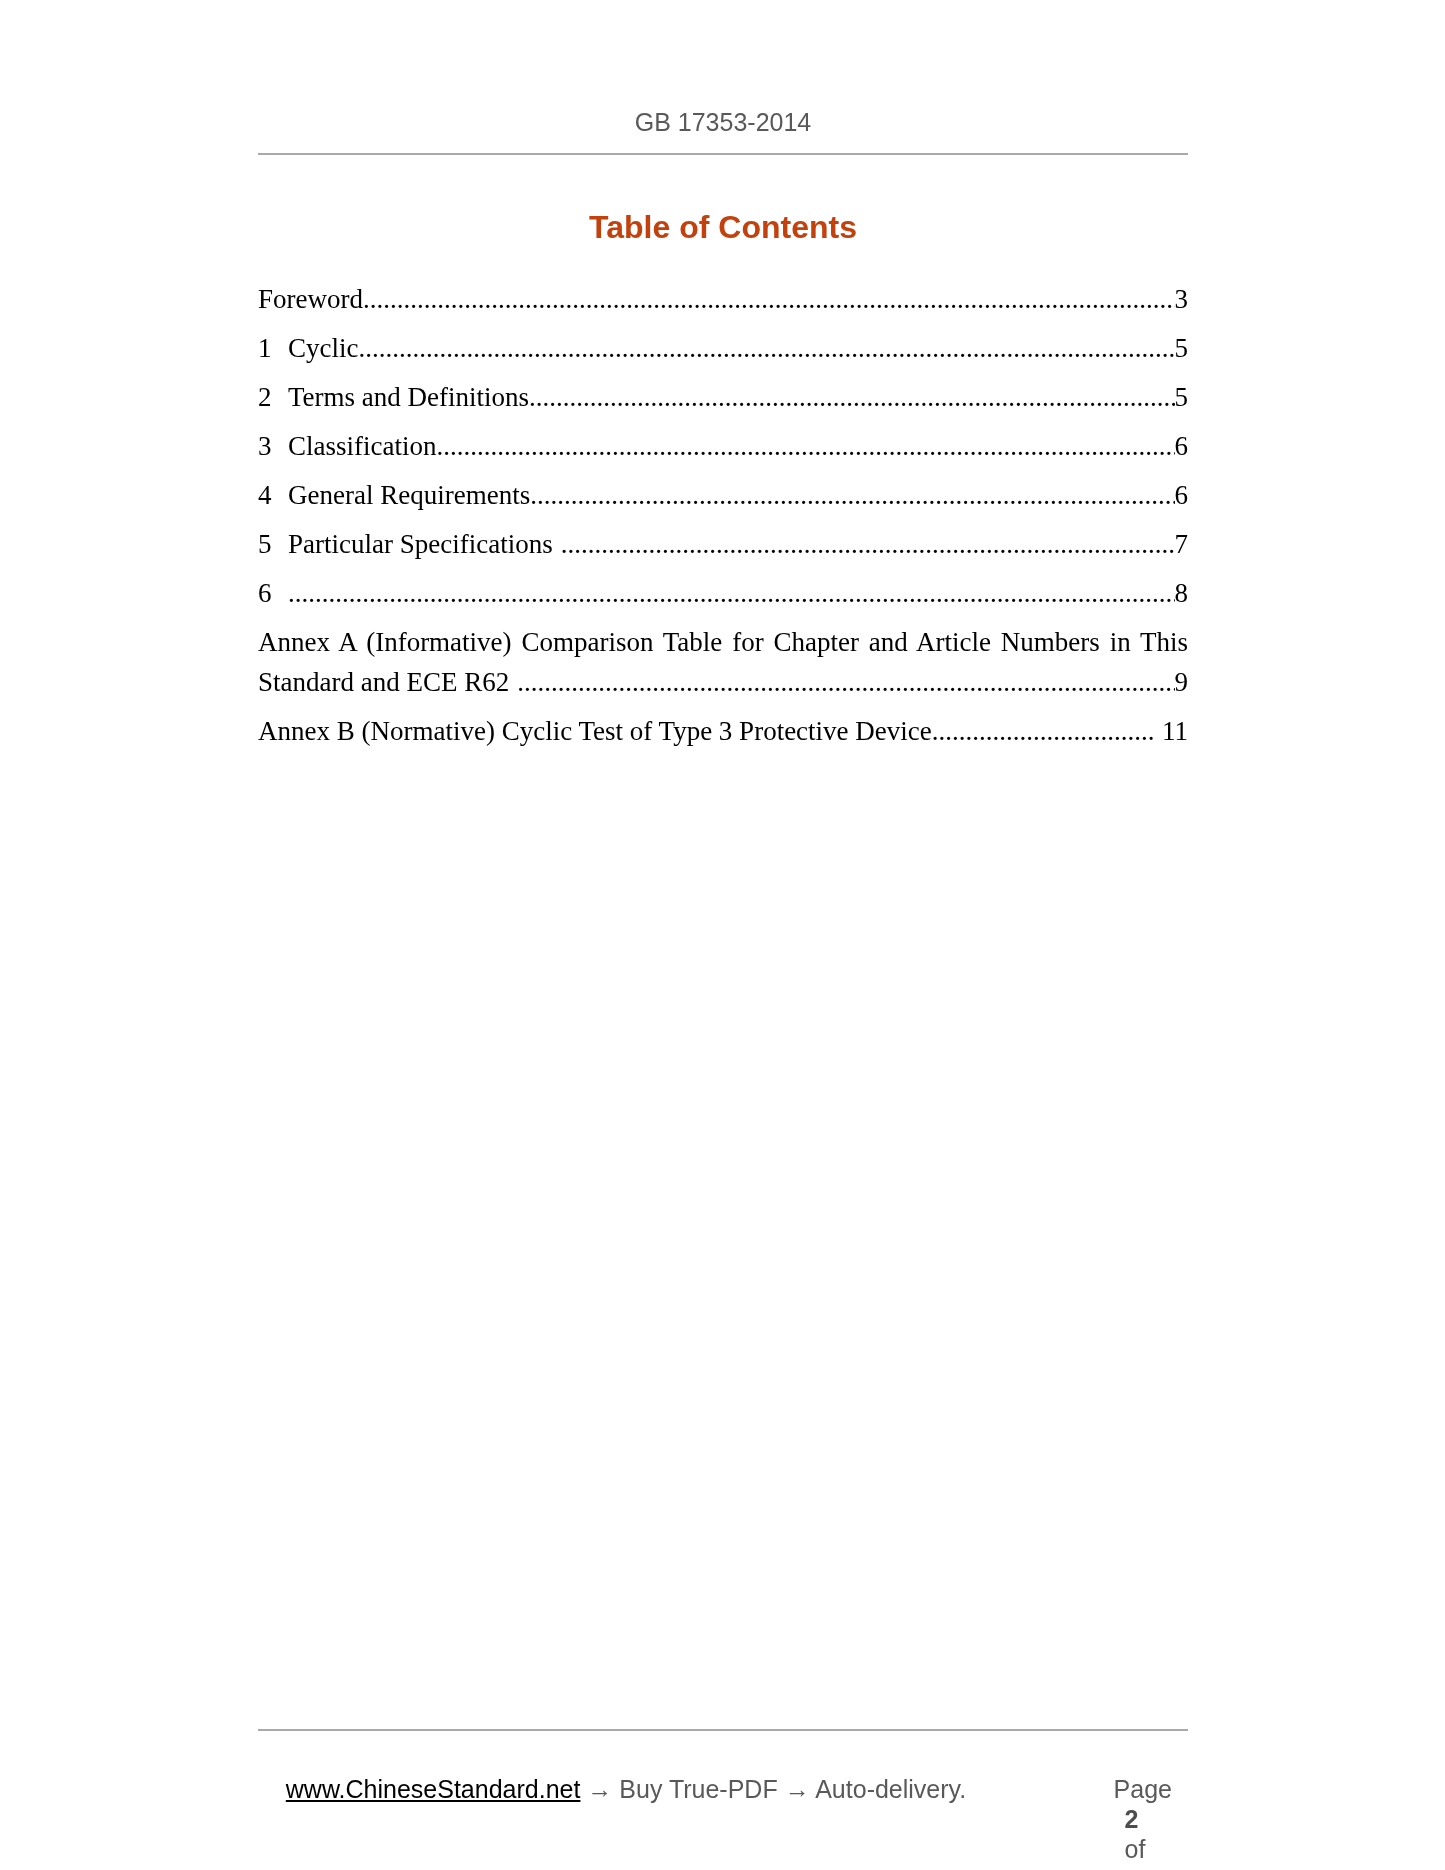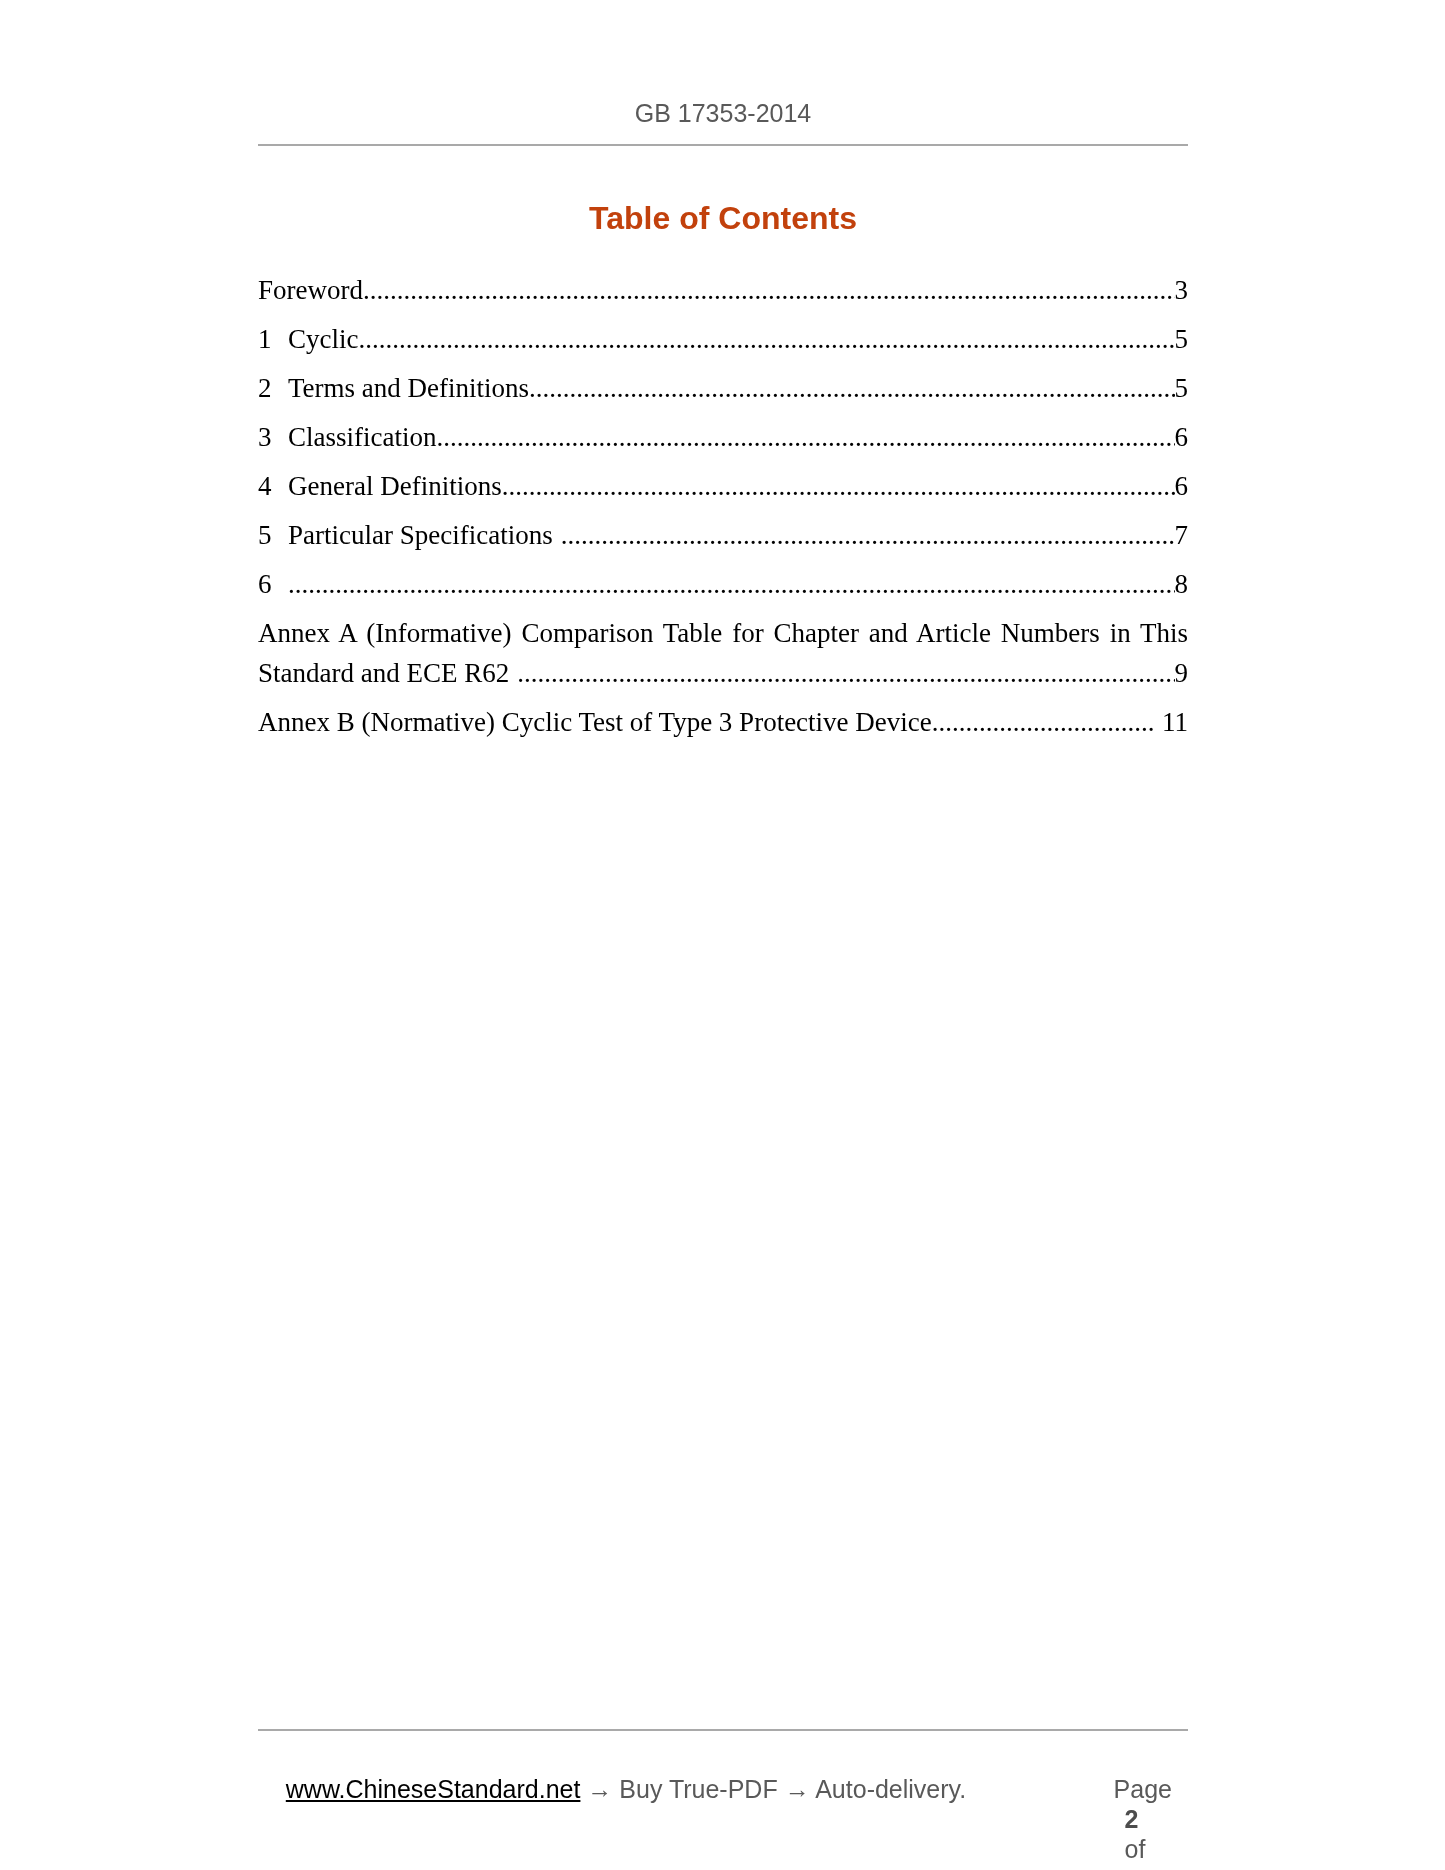--- a/index.html
+++ b/index.html
@@ -3,21 +3,21 @@
 <meta charset="utf-8">
 <style>
   html, body { margin: 0; padding: 0; }
   body {
     width: 1445px; height: 1870px;
     background: #ffffff;
     position: relative;
     font-family: "Liberation Sans", sans-serif;
     overflow: hidden;
   }
-  .sheet { position: absolute; left: 258px; top: 4px; width: 930px; }
+  .sheet { position: absolute; left: 258px; top: 13px; width: 930px; }
 
   .doc-header {
     padding-top: 95px;
     text-align: center;
     font-size: 25px;
     line-height: 29px;
     color: #595959;
   }
   .header-rule {
     margin-top: 16px;
@@ -119,21 +119,21 @@
 
     <div class="toc-entry">
       <span class="toc-num">3</span>
       <span class="toc-title">Classification</span>
       <span class="toc-dots"></span>
       <span class="toc-page">6</span>
     </div>
 
     <div class="toc-entry">
       <span class="toc-num">4</span>
-      <span class="toc-title">General Definitions</span>
+      <span class="toc-title">General Requirements</span>
       <span class="toc-dots"></span>
       <span class="toc-page">6</span>
     </div>
 
     <div class="toc-entry">
       <span class="toc-num">5</span>
       <span class="toc-title">Particular Specifications</span>
       <span class="toc-dots gap"></span>
       <span class="toc-page">7</span>
     </div>

